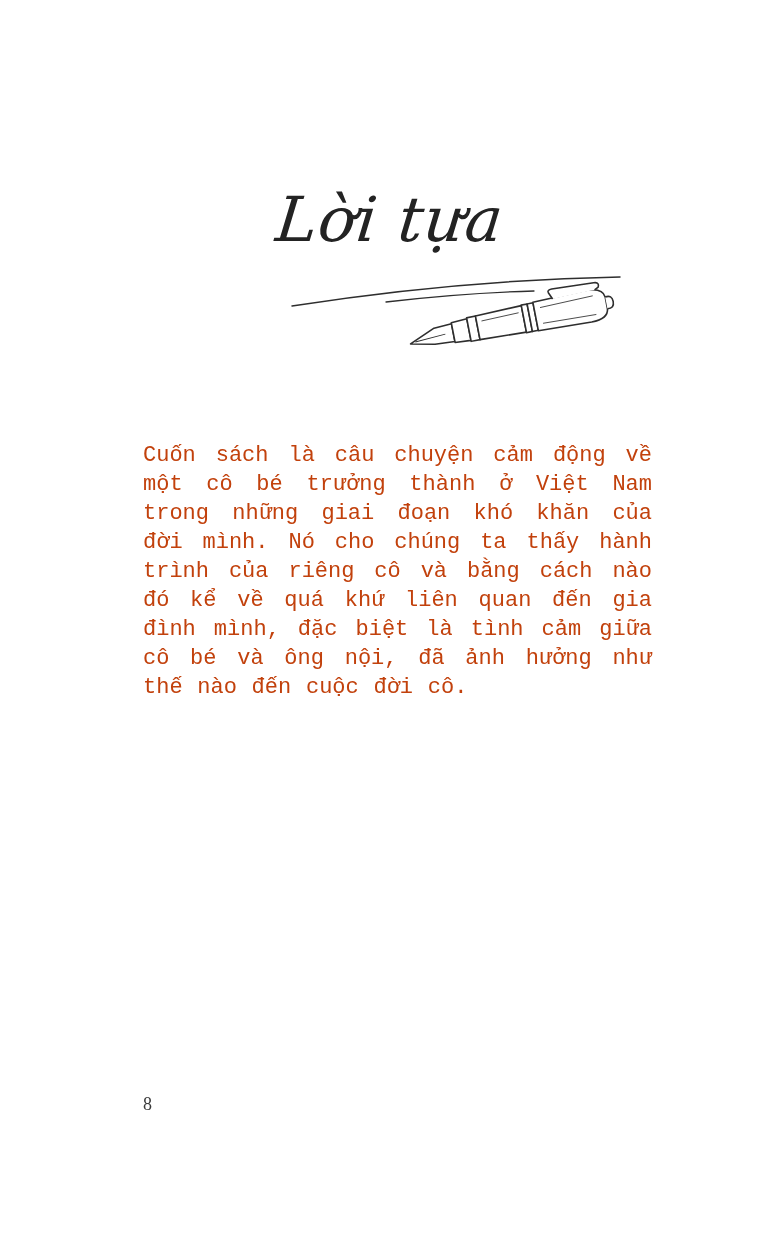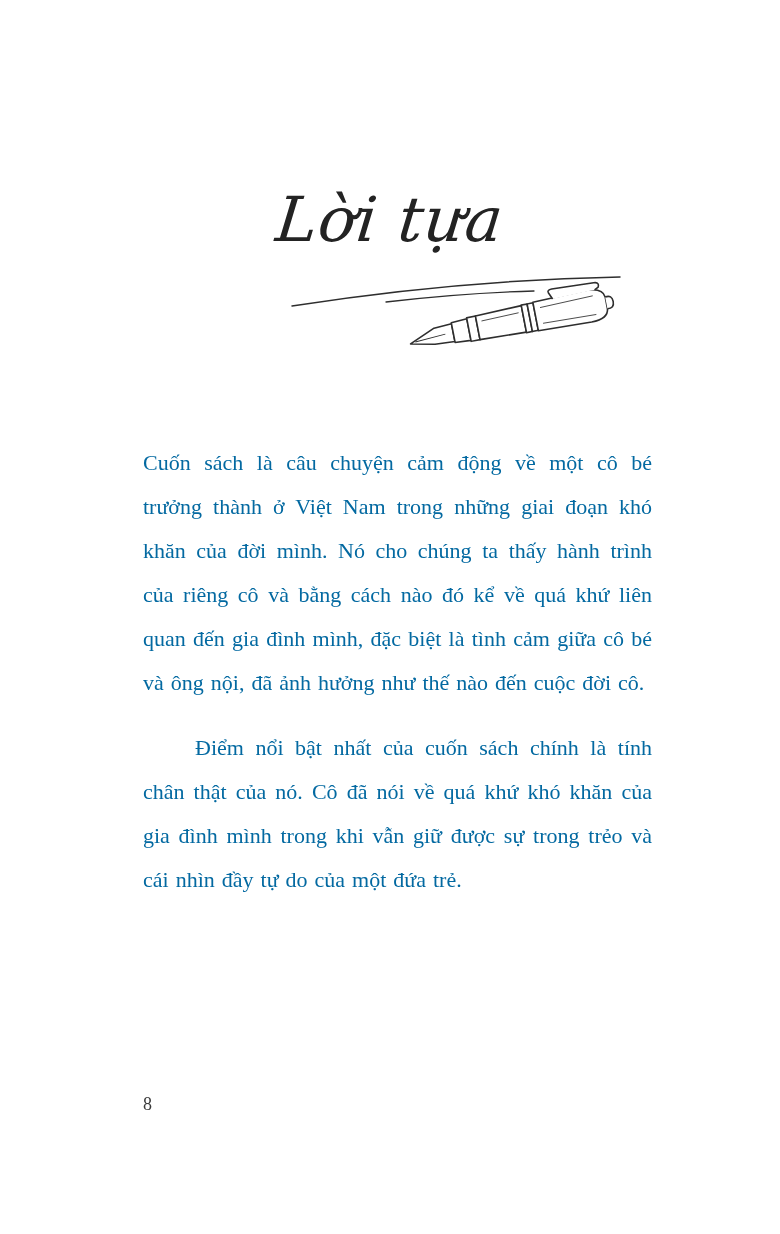--- a/index.html
+++ b/index.html
@@ -36,24 +36,25 @@
     left: 278px;
     width: 352px;
     height: 100px;
   }
   .body-text {
     position: absolute;
     top: 441px;
     left: 143px;
     width: 509px;
     font-size: 22px;
-    line-height: 44px;
+    line-height: 29px;
     text-align: justify;
-    color: #0369a1;
+    color: #c2410c;
     word-spacing: 1.5px;
+    font-family: Liberation Mono, monospace;
   }
   .body-text p {
     margin: 0 0 21px 0;
   }
   .body-text p.indent {
     text-indent: 52px;
   }
   .page-number {
     position: absolute;
     top: 1094px;
@@ -85,18 +86,17 @@
       <rect x="122" y="-14" width="6" height="28"></rect>
       <path d="M128,-14.5 L182,-16 Q199,-16 200,-6 L200,6 Q199,16 182,16 L128,14.5 Z"></path>
       <path d="M200,-6 Q207,-7 207,0 Q207,7 200,6"></path>
       <path d="M148,-14 L145,-21 Q144,-24 149,-24 L193,-22 Q197,-21 195,-17 L191,-15"></path>
       <path d="M74,-6 L112,-7 M134,-8 L188,-9.5 M134,8 L188,9.5" fill="none" stroke-width="0.8"></path>
     </g>
   </svg>
 
   <div class="body-text">
     <p>Cuốn sách là câu chuyện cảm động về một cô bé trưởng thành ở Việt Nam trong những giai đoạn khó khăn của đời mình. Nó cho chúng ta thấy hành trình của riêng cô và bằng cách nào đó kể về quá khứ liên quan đến gia đình mình, đặc biệt là tình cảm giữa cô bé và ông nội, đã ảnh hưởng như thế nào đến cuộc đời cô.</p>
-    <p class="indent">Điểm nổi bật nhất của cuốn sách chính là tính chân thật của nó. Cô đã nói về quá khứ khó khăn của gia đình mình trong khi vẫn giữ được sự trong trẻo và cái nhìn đầy tự do của một đứa trẻ.</p>
   </div>
 
   <div class="page-number">8</div>
 
 </div>
 
 </body></html>

